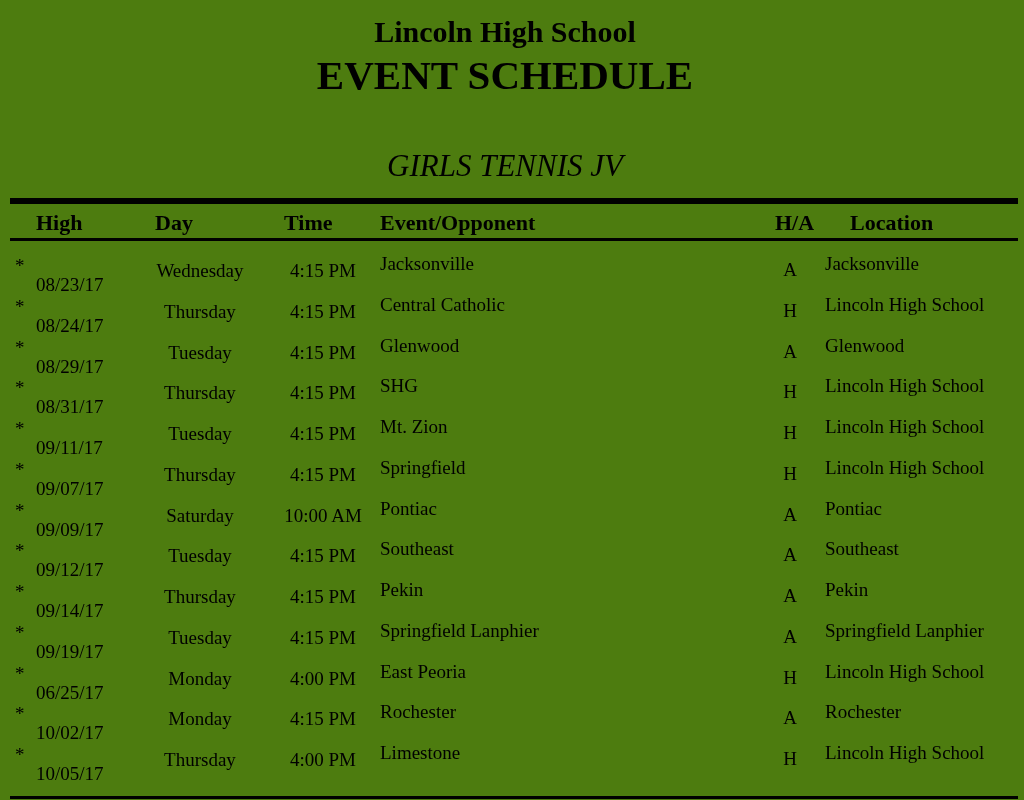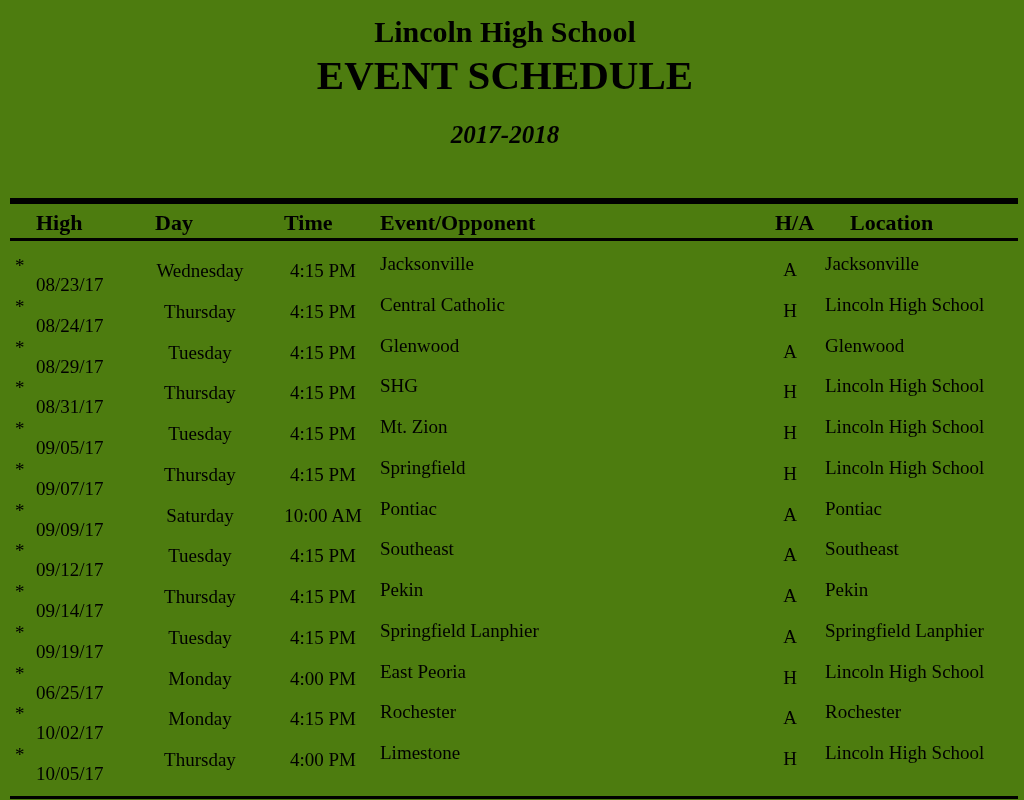--- a/index.html
+++ b/index.html
@@ -33,21 +33,21 @@
   .c-ha{left:765px;width:50px;text-align:center;top:9px;}
   .c-loc{left:825px;top:3px;}
 </style>
 </head>
 <body>
 
 <div class="page">
 
   <div class="abs center school">Lincoln High School</div>
   <div class="abs center main-title">EVENT SCHEDULE</div>
-  <div class="abs center season">2017-2018</div>
+  <div class="abs center team">GIRLS TENNIS JV</div>
 
   <div class="rule rule-top"></div>
 
   <div class="thead">
     <span class="h-date">High</span>
     <span class="h-day">Day</span>
     <span class="h-time">Time</span>
     <span class="h-event">Event/Opponent</span>
     <span class="h-ha">H/A</span>
     <span class="h-loc">Location</span>
@@ -91,21 +91,21 @@
     <span class="c-date">08/31/17</span>
     <span class="c-day">Thursday</span>
     <span class="c-time">4:15 PM</span>
     <span class="c-event">SHG</span>
     <span class="c-ha">H</span>
     <span class="c-loc">Lincoln High School</span>
   </div>
 
   <div class="trow">
     <span class="c-star">*</span>
-    <span class="c-date">09/05/17</span>
+    <span class="c-date">09/11/17</span>
     <span class="c-day">Tuesday</span>
     <span class="c-time">4:15 PM</span>
     <span class="c-event">Mt. Zion</span>
     <span class="c-ha">H</span>
     <span class="c-loc">Lincoln High School</span>
   </div>
 
   <div class="trow">
     <span class="c-star">*</span>
     <span class="c-date">09/07/17</span>

